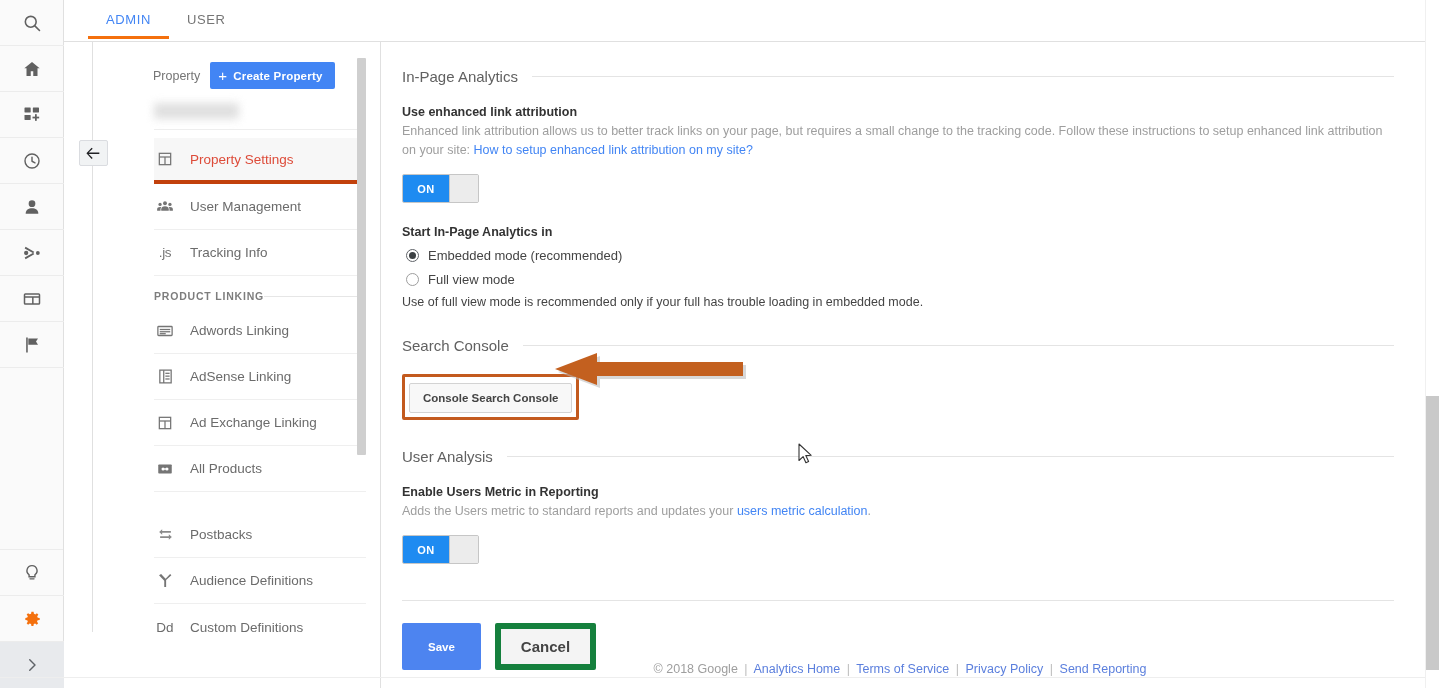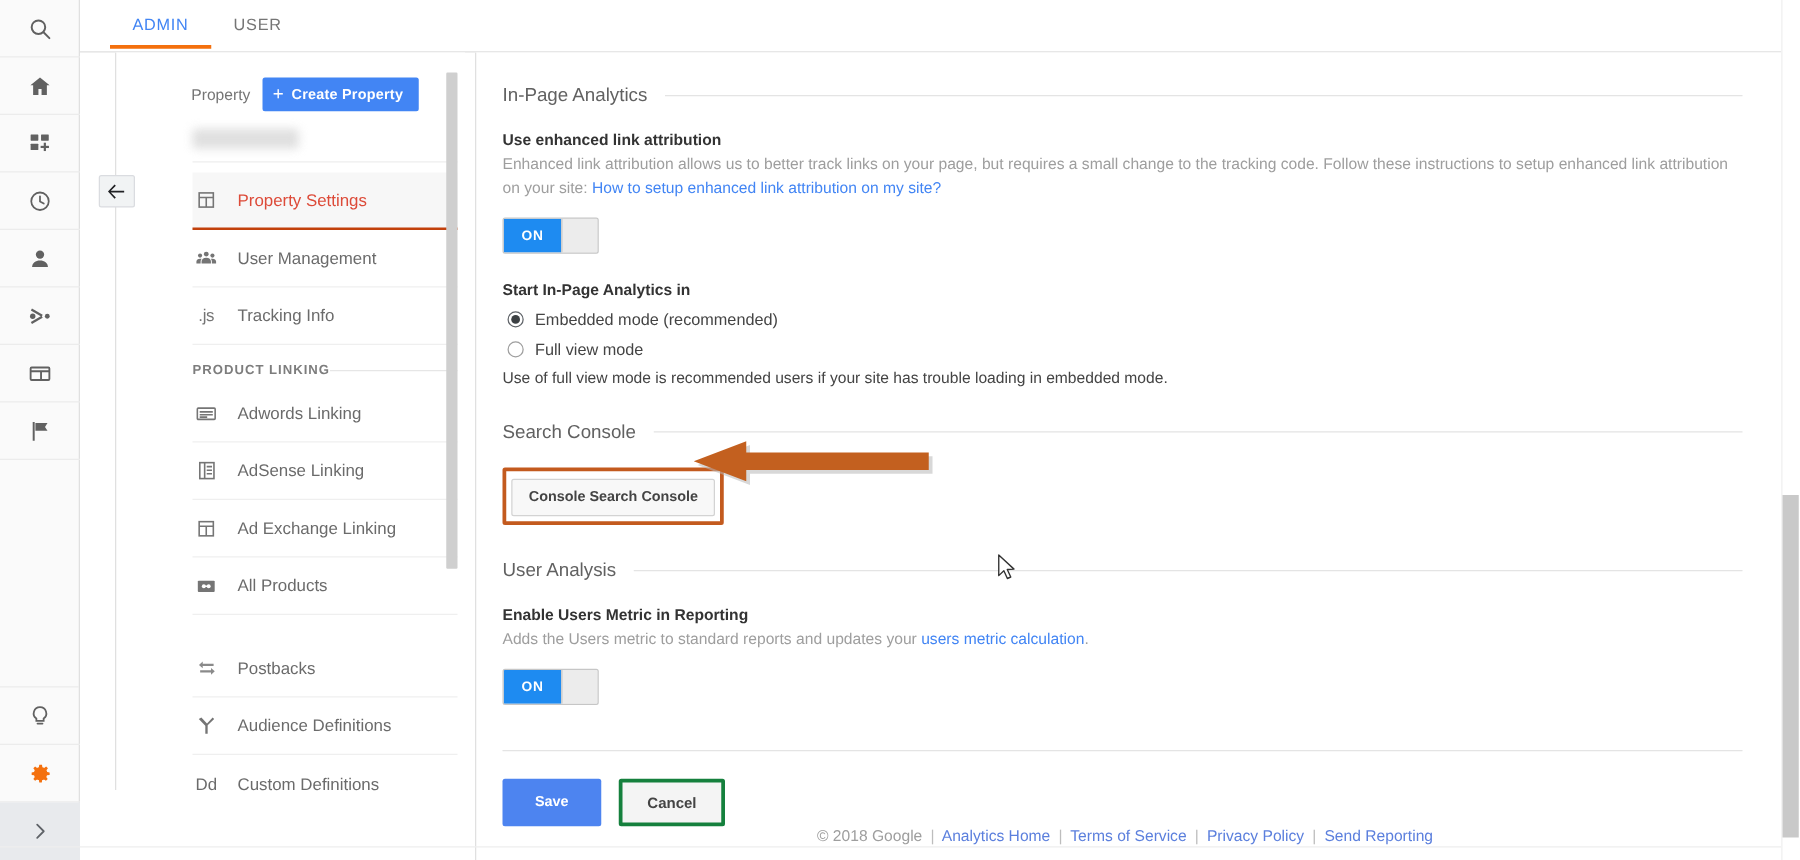--- a/index.html
+++ b/index.html
@@ -78,21 +78,21 @@
   .nav-item {
     display: flex; align-items: center; gap: 14px;
     height: 46px; width: 212px;
     border-bottom: 1px solid #efefef;
     font-size: 13.5px; color: #6b6b6b; cursor: pointer;
   }
   .nav-item .nico {
     width: 22px; min-width: 22px; display: flex; justify-content: center;
     align-items: center; color: #757575;
   }
-  .nav-item.active { background: #f7f7f7; color: #dd4b39; border-bottom: 2px solid #c2410c; }
+  .nav-item.active { background: #f7f7f7; color: #dd4b39; border-bottom: 4px solid #c2410c; }
   .nav-item.active .nico { color: #757575; }
   .nav-item.nodiv { border-bottom: none; }
   .js-mark { font-size: 13.5px; color: #757575; letter-spacing: -.3px; }
   .dd-mark { font-size: 13.5px; font-weight: normal; color: #6b6b6b; }
   .section-head {
     padding: 14px 0 6px 0; width: 212px;
     font-size: 10.5px; font-weight: bold; letter-spacing: .8px;
     color: #7d7d7d; display: flex; align-items: center; 
   }
   .section-head .ln { flex: 1; height: 1px; background: #e6e6e6; }
@@ -168,22 +168,22 @@
     border: 3px solid #c35a1e; border-radius: 2px;
   }
 
   .foot-rule { height: 1px; background: #e4e4e4; margin: 36px 0 22px 0; }
   .btn-row { display: flex; gap: 14px; }
   .btn-save {
     background: #4d84f0; color: #fff; border: none; border-radius: 2px;
     font-size: 11.5px; font-weight: bold; padding: 9px 26px; cursor: pointer;
   }
   .btn-cancel {
-    background: #f4f4f4; color: #444; border: 3px solid #15803d; border-radius: 2px;
-    font-size: 12px; font-weight: bold; padding: 9px 20px; cursor: pointer;
+    background: #f4f4f4; color: #444; border: 6px solid #15803d; border-radius: 2px;
+    font-size: 15px; font-weight: bold; padding: 9px 20px; cursor: pointer;
   }
 
   
   .footer {
     position: absolute; left: 380px; bottom: 12px; width: 1040px;
     text-align: center; font-size: 12.5px; color: #9e9e9e;
   }
   .footer a { color: #5b7fdd; text-decoration: none; cursor: pointer; }
   .footer .sep { color: #bdbdbd; margin: 0 3px; }
 
@@ -448,21 +448,21 @@
     <div class="field-label" style="margin-top:22px">Start In-Page Analytics in</div>
 
     <div class="radio-row">
       <span class="radio sel"></span>
       <span>Embedded mode (recommended)</span>
     </div>
     <div class="radio-row">
       <span class="radio"></span>
       <span>Full view mode</span>
     </div>
-    <div class="hint">Use of full view mode is recommended users if your site has trouble loading in embedded mode.</div>
+    <div class="hint">Use of full view mode is recommended only if your full has trouble loading in embedded mode.</div>
 
     
     <div class="sec-title" style="margin-top:28px">
       <span>Search Console</span>
       <span class="rule"></span>
     </div>
 
     <div class="hl-box">
       <button class="btn-outline">Console Search Console</button>
     </div>

